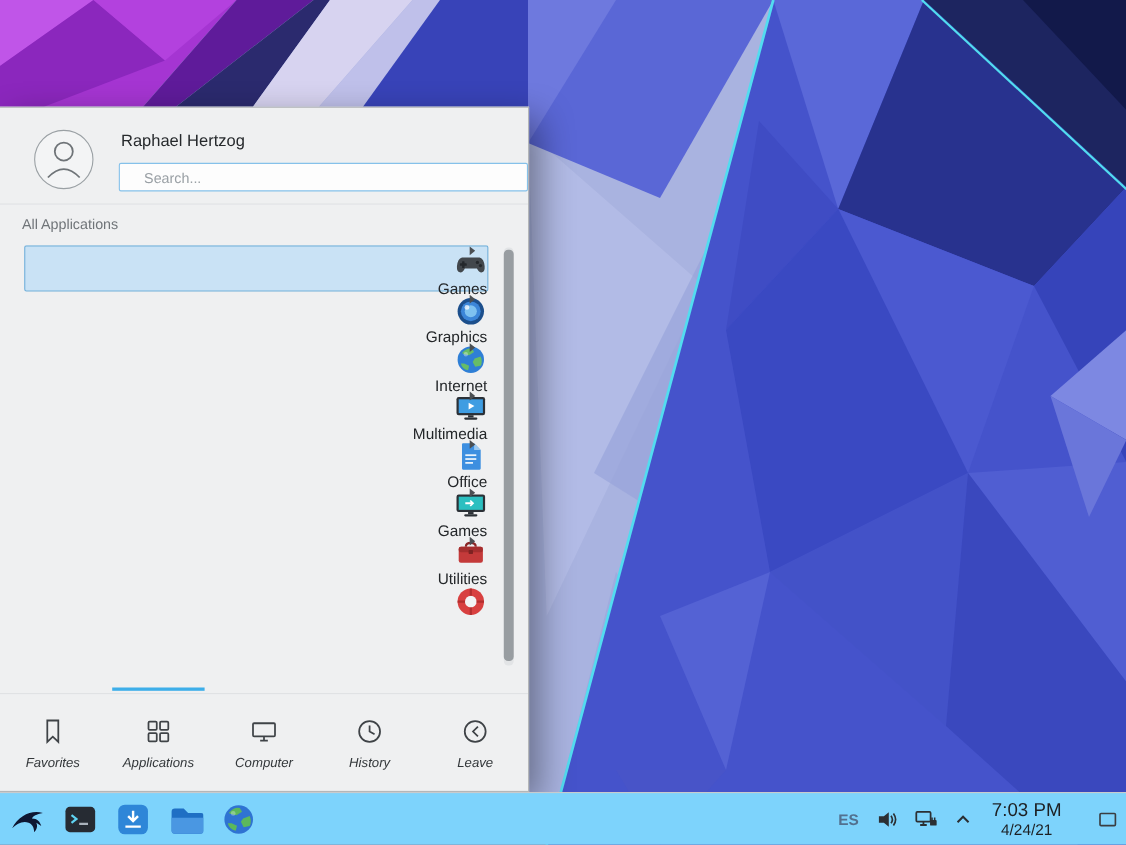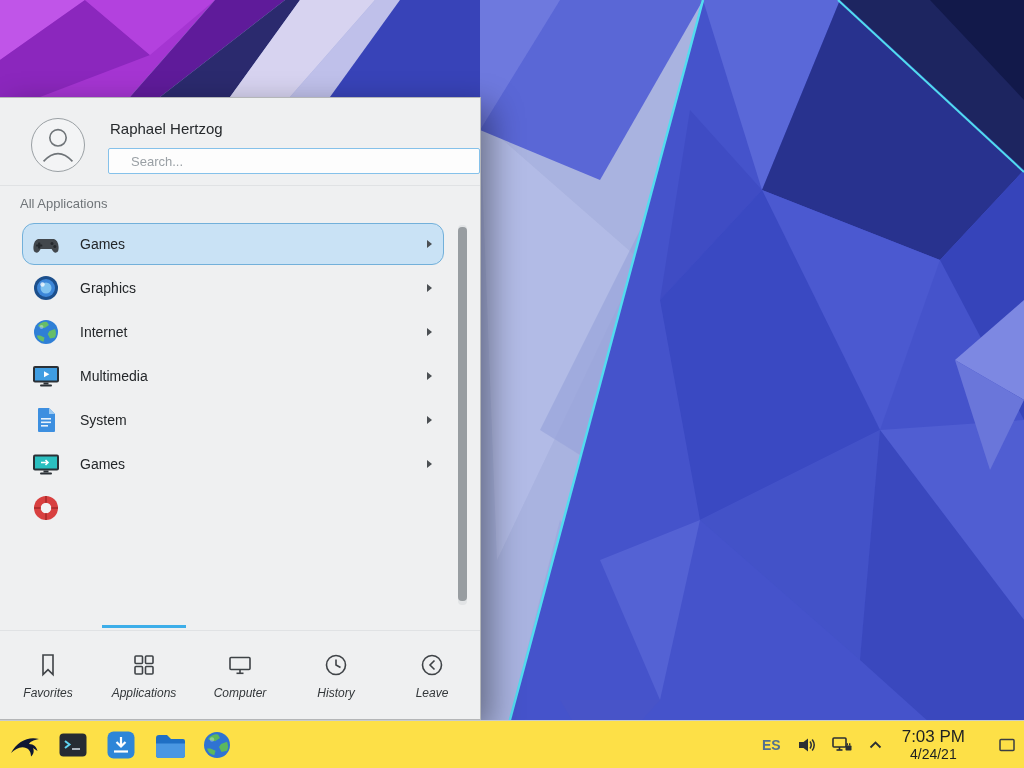--- a/index.html
+++ b/index.html
@@ -13,38 +13,38 @@
     box-shadow:10px 10px 30px rgba(0,0,0,.40);color:#232629;}
   .l-header{position:absolute;left:0;top:0;width:100%;height:88px;border-bottom:1px solid #e0e2e4;box-sizing:border-box;}
   .avatar{position:absolute;left:31px;top:20px;width:54px;height:54px;border-radius:50%;
     border:1px solid #9aa0a4;background:#f3f4f5;display:flex;align-items:center;justify-content:center;box-sizing:border-box;}
   .user-name{position:absolute;left:110px;top:22px;font-size:15px;color:#26292c;}
   .search{position:absolute;left:108px;top:50px;width:326px;height:24px;border:1px solid #85c1ea;border-radius:2px;
     background:#fdfdfd;font-size:13px;color:#333;padding:0 22px;outline:none;font-family:"Liberation Sans",sans-serif;}
   .search::placeholder{color:#9aa0a5;}
   .section-label{position:absolute;left:20px;top:98px;font-size:13px;color:#6f7478;}
   .cat-list{position:absolute;left:0;top:125px;width:458px;height:409px;overflow:hidden;}
-  .cat-row{position:relative;height:40px;margin:0 14px 2px 22px;display:flex;align-items:center;
-    border:1px solid transparent;border-radius:12px;cursor:default;}
+  .cat-row{position:relative;height:40px;margin:0 14px 2px 22px;display:flex;align-items:flex-end;
+    border:1px solid transparent;border-radius:2px;cursor:default;flex-direction:column;}
   .cat-row.sel{background:#c9e2f5;border-color:#72b0da;}
   .cat-icon{width:30px;height:30px;margin-left:8px;flex:0 0 30px;display:flex;align-items:center;justify-content:center;}
   .cat-label{margin-left:19px;font-size:14px;color:#232629;}
   .cat-arrow{position:absolute;right:11px;width:0;height:0;border-left:5px solid #4b4f53;
     border-top:4px solid transparent;border-bottom:4px solid transparent;}
   .scrollbar{position:absolute;right:13px;top:127px;width:9px;height:380px;background:#e2e4e6;border-radius:4px;}
   .scroll-thumb{position:absolute;left:0;top:2px;width:9px;height:374px;background:#989da1;border-radius:4px;}
 
   .l-footer{position:absolute;left:0;bottom:0;width:100%;height:89px;display:flex;border-top:1px solid #e0e2e4;box-sizing:border-box;}
   .ftab{flex:1;position:relative;display:flex;flex-direction:column;align-items:center;justify-content:center;gap:7px;cursor:default;font-style:italic;}
   .ficon{width:28px;height:28px;display:flex;align-items:center;justify-content:center;}
   .flabel{font-size:12px;color:#33373a;}
   .tab-ind{position:absolute;top:-6px;left:6px;right:6px;height:3px;background:#3daee9;}
 
   
-  .taskbar{position:absolute;left:0;bottom:0;width:1024px;height:48px;background:#fde047;
+  .taskbar{position:absolute;left:0;bottom:0;width:1024px;height:48px;background:#7dd3fc;
     border-top:1px solid #c8cbcd;box-sizing:border-box;display:flex;align-items:center;}
   .tb-left{display:flex;align-items:center;gap:14px;padding-left:8px;}
   .tb-btn{background:none;border:none;padding:0;width:34px;height:34px;display:flex;align-items:center;justify-content:center;cursor:default;}
   .tb-right{margin-left:auto;display:flex;align-items:center;gap:15px;padding-right:4px;}
   .kbd{font-size:14px;font-weight:bold;color:#52708f;}
   .tray-ic{display:flex;align-items:center;justify-content:center;}
   .clock{text-align:center;line-height:1.15;margin:0 6px 0 4px;color:#1d2023;}
   .clock-time{font-size:17px;}
   .clock-date{font-size:14px;}
   .showdesk{width:26px;height:44px;display:flex;align-items:center;justify-content:center;margin-left:8px;}
@@ -167,40 +167,52 @@
       <div class="cat-row">
         <span class="cat-icon">
           <svg width="30" height="30" viewBox="0 0 30 30">
             <path d="M8 3 h10 l6 6 v17 q0 1 -1 1 H8 q-1 0 -1 -1 V4 q0 -1 1 -1 z" fill="#3d8fe0"></path>
             <path d="M18 3 l6 6 h-6 z" fill="#9ccaf2"></path>
             <rect x="10" y="13" width="10" height="1.6" fill="#e8f2fb"></rect>
             <rect x="10" y="16.5" width="10" height="1.6" fill="#e8f2fb"></rect>
             <rect x="10" y="20" width="7" height="1.6" fill="#e8f2fb"></rect>
           </svg>
         </span>
-        <span class="cat-label">System</span>
+        <span class="cat-label">Office</span>
         <span class="cat-arrow"></span>
       </div>
 
 
 
       <div class="cat-row">
         <span class="cat-icon">
           <svg width="30" height="30" viewBox="0 0 30 30">
             <rect x="2" y="5.5" width="26" height="16" rx="2" fill="#2b3036"></rect>
             <rect x="4" y="7.5" width="22" height="12" fill="#2bbfc0"></rect>
             <path d="M10 13.5 h7 m-2.5 -2.5 l2.5 2.5 -2.5 2.5" stroke="#ffffff" stroke-width="1.6" fill="none"></path>
             <rect x="12.5" y="21.5" width="5" height="2" fill="#2b3036"></rect>
             <rect x="9" y="23.5" width="12" height="2" rx="1" fill="#2b3036"></rect>
           </svg>
         </span>
         <span class="cat-label">Games</span>
         <span class="cat-arrow"></span>
       </div>
 
+      <div class="cat-row">
+        <span class="cat-icon">
+          <svg width="30" height="30" viewBox="0 0 30 30">
+            <path d="M10.5 9 q0 -3.5 4.5 -3.5 q4.5 0 4.5 3.5" fill="none" stroke="#8a2626" stroke-width="2"></path>
+            <rect x="4" y="9" width="22" height="14.5" rx="2" fill="#c43a3a"></rect>
+            <rect x="4" y="9" width="22" height="5" rx="2" fill="#a52e2e"></rect>
+            <rect x="13" y="12" width="4" height="3.6" rx="0.7" fill="#7e2222"></rect>
+          </svg>
+        </span>
+        <span class="cat-label">Utilities</span>
+        <span class="cat-arrow"></span>
+      </div>
 
       <div class="cat-row">
         <span class="cat-icon">
           <svg width="30" height="30" viewBox="0 0 30 30">
             <circle cx="15" cy="15" r="12" fill="#d84040"></circle>
             <circle cx="15" cy="15" r="5.3" fill="#f2f3f4"></circle>
             <line x1="15" y1="3" x2="15" y2="9.7" stroke="#b22f2f" stroke-width="2"></line>
             <line x1="15" y1="20.3" x2="15" y2="27" stroke="#b22f2f" stroke-width="2"></line>
             <line x1="3" y1="15" x2="9.7" y2="15" stroke="#b22f2f" stroke-width="2"></line>
             <line x1="20.3" y1="15" x2="27" y2="15" stroke="#b22f2f" stroke-width="2"></line>

